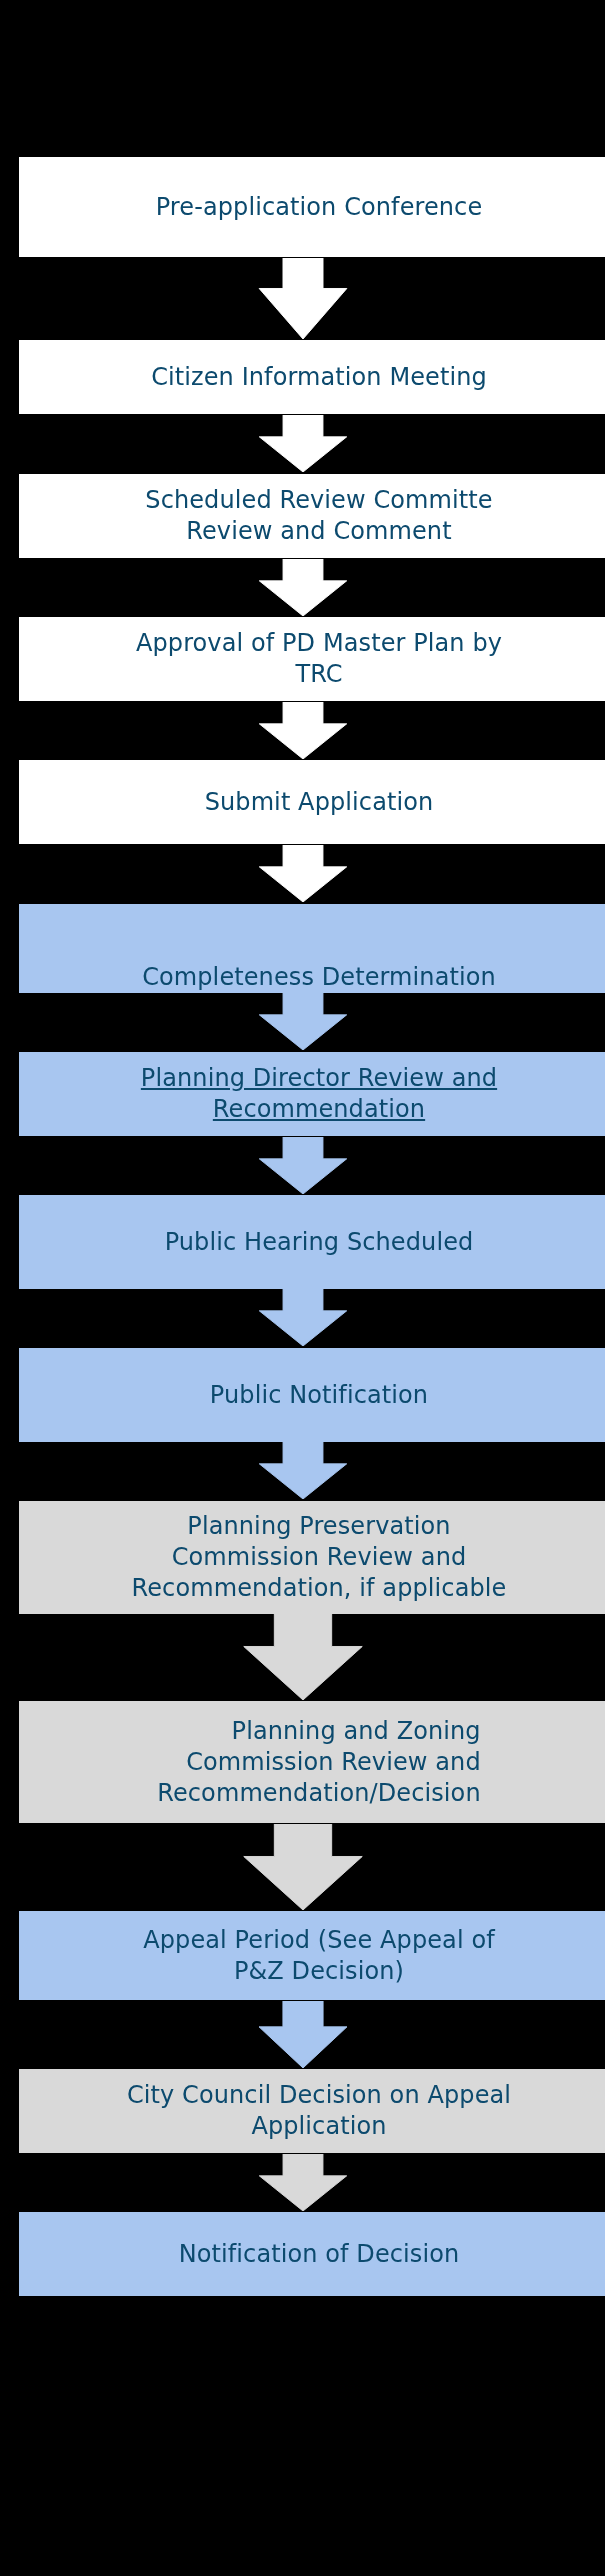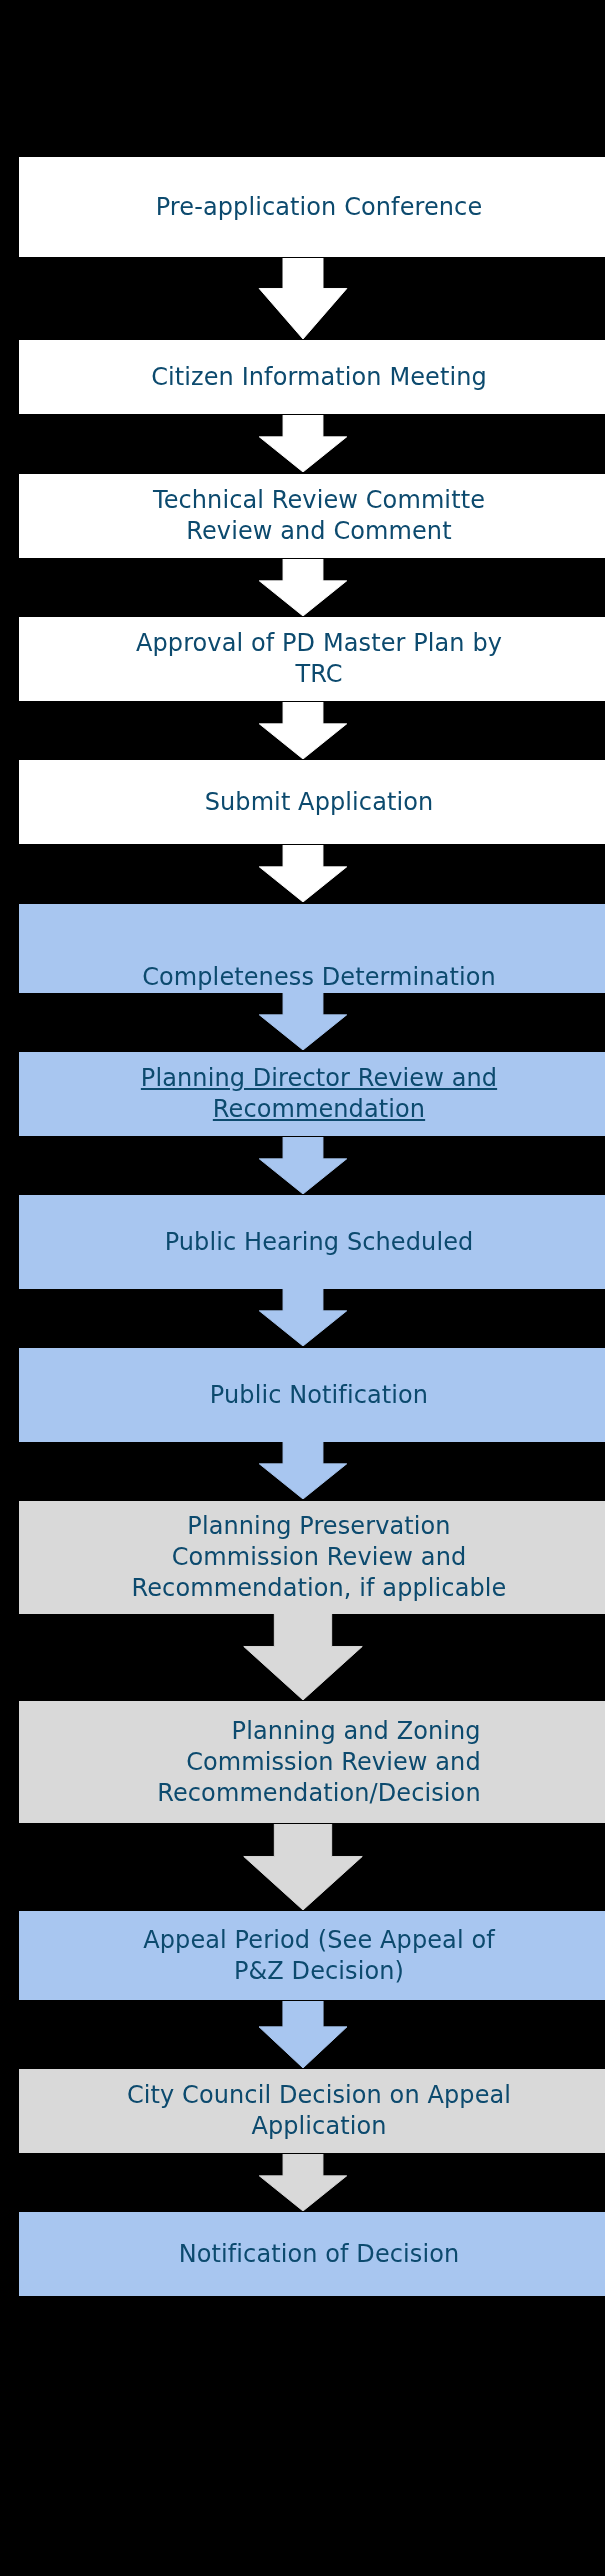--- a/index.html
+++ b/index.html
@@ -59,21 +59,21 @@
       <svg width="606" height="81" viewBox="0 0 634 85">
         <polygon points="296,0 338,0 338,32 363,32 317,85 271,32 296,32" fill="#ffffff" stroke="#ffffff" stroke-width="1"></polygon>
       </svg>
     </div>
     <div class="node white" style="top: 339px; height: 76px;"><span>Citizen Information Meeting</span></div>
     <div class="connector" style="top: 415px; height: 57px;">
       <svg width="606" height="57" viewBox="0 0 634 60">
         <polygon points="296,0 338,0 338,23 363,23 317,60 271,23 296,23" fill="#ffffff" stroke="#ffffff" stroke-width="1"></polygon>
       </svg>
     </div>
-    <div class="node white" style="top: 473px; height: 86px;"><span>Technical Review Committe
+    <div class="node white" style="top: 473px; height: 86px;"><span>Scheduled Review Committe
 Review and Comment</span></div>
     <div class="connector" style="top: 559px; height: 57px;">
       <svg width="606" height="57" viewBox="0 0 634 60">
         <polygon points="296,0 338,0 338,23 363,23 317,60 271,23 296,23" fill="#ffffff" stroke="#ffffff" stroke-width="1"></polygon>
       </svg>
     </div>
     <div class="node white" style="top: 616px; height: 86px;"><span>Approval of PD Master Plan by
 TRC</span></div>
     <div class="connector" style="top: 702px; height: 57px;">
       <svg width="606" height="57" viewBox="0 0 634 60">

